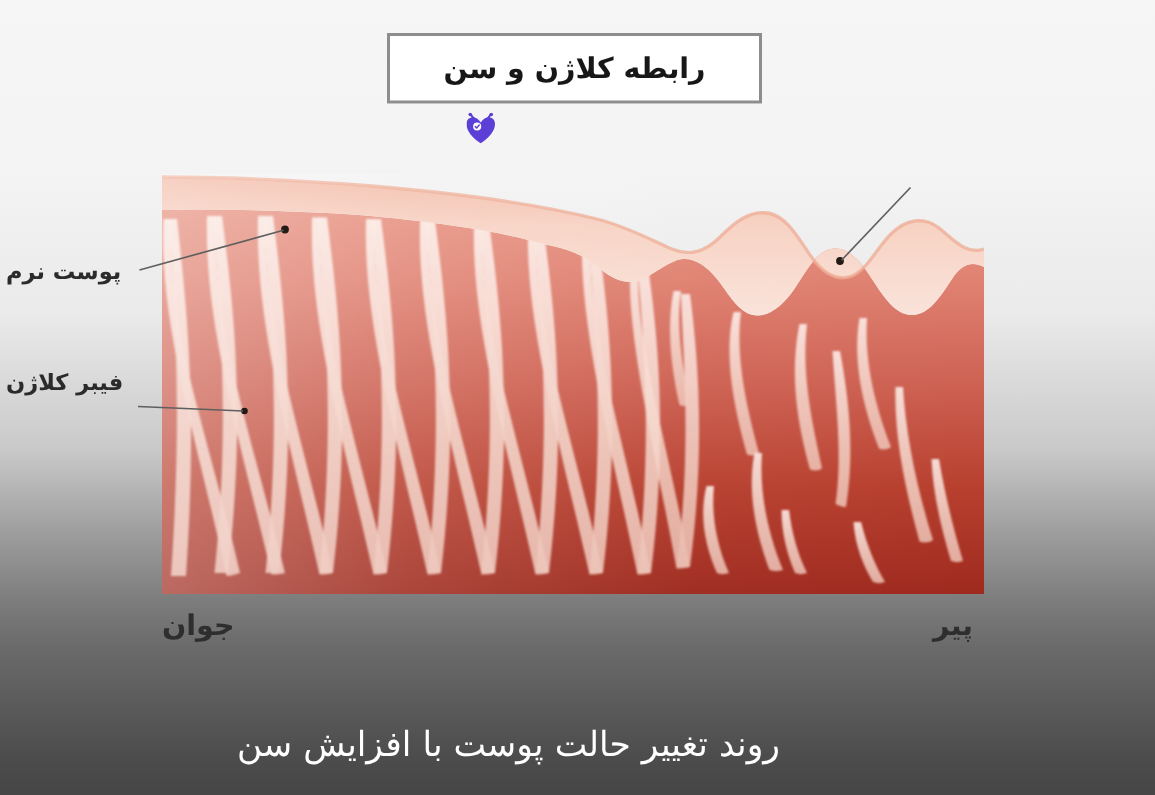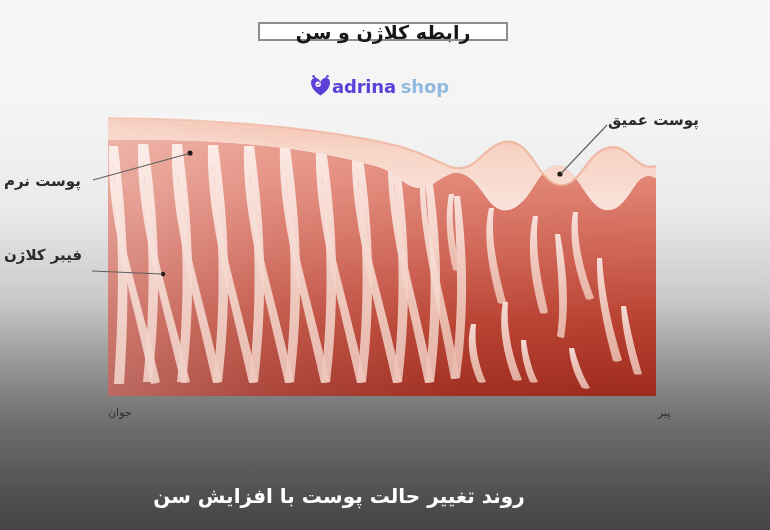--- a/index.html
+++ b/index.html
@@ -20,21 +20,21 @@
         #9a9a9a 360px,
         #7d7d7d 400px,
         #6a6a6a 432px,
         #636363 450px,
         #4c4c4c 505px,
         #464646 530px);
   }
 
   
   #title-box{
-    position:absolute;left:258px;top:22px;width:250px;height:19px;
+    position:absolute;left:258px;top:22px;width:250px;height:47px;
     background:#ffffff;border:2px solid #8d8d8d;
     display:flex;align-items:center;justify-content:center;
     box-sizing:border-box;
   }
   #title-text{
     font-size:19px;font-weight:bold;color:#171717;letter-spacing:.2px;
     white-space:nowrap;
   }
 
   
@@ -63,30 +63,30 @@
     white-space:nowrap;
   }
   #lbl-soft-skin{left:4px;top:172px;text-align:center;}
   #lbl-collagen-fiber{left:4px;top:246px;}
   #lbl-deep-skin{left:608px;top:111px;}
 
   .leader{position:absolute;overflow:visible;pointer-events:none;}
 
   
   .axis-cap{
-    position:absolute;font-size:11px;font-weight:normal;color:#2e2e2e;
+    position:absolute;font-size:19px;font-weight:bold;color:#2e2e2e;
     white-space:nowrap;
   }
   #cap-young{left:108px;top:406px;}
-  #cap-old{left:622px;top:406px;margin-left:36px;}
+  #cap-old{left:622px;top:406px;}
 
   
   #footer-caption{
     position:absolute;left:0;top:484px;width:678px;text-align:center;
-    font-size:20px;font-weight:bold;color:#ffffff;white-space:nowrap;
+    font-size:23px;font-weight:normal;color:#ffffff;white-space:nowrap;
   }
 </style>
 </head>
 <body>
 
 <div id="stage">
 
   <div id="title-box">
     <span id="title-text">رابطه کلاژن و سن</span>
   </div>
@@ -95,25 +95,20 @@
     <svg id="logo-mark" viewBox="0 0 38 44">
       <path d="M6 3 C8 7 11 9 13 10" stroke="#5b3fd6" stroke-width="2.6" fill="none" stroke-linecap="round"></path>
       <path d="M32 3 C30 7 27 9 25 10" stroke="#5b3fd6" stroke-width="2.6" fill="none" stroke-linecap="round"></path>
       <circle cx="5" cy="2.6" r="2.4" fill="#5b3fd6"></circle>
       <circle cx="33" cy="2.6" r="2.4" fill="#5b3fd6"></circle>
       <path d="M19 41 C2 30 0 20 0 15 C0 9 4.4 6.2 8.6 6.2 C13 6.2 16.6 9.4 19 13.4
                C21.4 9.4 25 6.2 29.4 6.2 C33.6 6.2 38 9 38 15 C38 20 36 30 19 41 Z" fill="#5b3fd6"></path>
       <circle cx="14.2" cy="18.6" r="5.4" fill="#ffffff"></circle>
       <path d="M11.6 18.6 l1.9 2.1 l3.5 -4.1" stroke="#5b3fd6" stroke-width="1.9" fill="none" stroke-linecap="round" stroke-linejoin="round"></path>
     </svg>
-    <span id="logo-word">
-      <span class="lw-a">adrina</span>
-      <span class="sp"></span>
-      <span class="lw-b">shop</span>
-    </span>
   </div>
 
   <div id="illus">
     <svg viewBox="0 0 548 280" preserveAspectRatio="none">
       <defs>
 
         <linearGradient id="dermisGrad" x1="0" y1="0" x2="0" y2="1">
           <stop offset="0" stop-color="#e79382"></stop>
           <stop offset="0.18" stop-color="#e08272"></stop>
           <stop offset="0.45" stop-color="#ce6253"></stop>
@@ -289,20 +284,19 @@
 
     <line x1="92" y1="271" x2="162" y2="274" stroke="#5f5f5f" stroke-width="1.1"></line>
 
     <line x1="607" y1="125" x2="561" y2="173.5" stroke="#5f5f5f" stroke-width="1.1"></line>
   </svg>
 
   <div class="callout" id="lbl-soft-skin">پوست نرم</div>
 
   <div class="callout" id="lbl-collagen-fiber">فیبر کلاژن</div>
 
-  <div class="callout" id="lbl-deep-skin">پوست عمیق</div>
 
   <div class="axis-cap" id="cap-young">جوان</div>
   <div class="axis-cap" id="cap-old">پیر</div>
 
   <div id="footer-caption">روند تغییر حالت پوست با افزایش سن</div>
 
 </div>
 
 </body></html>

